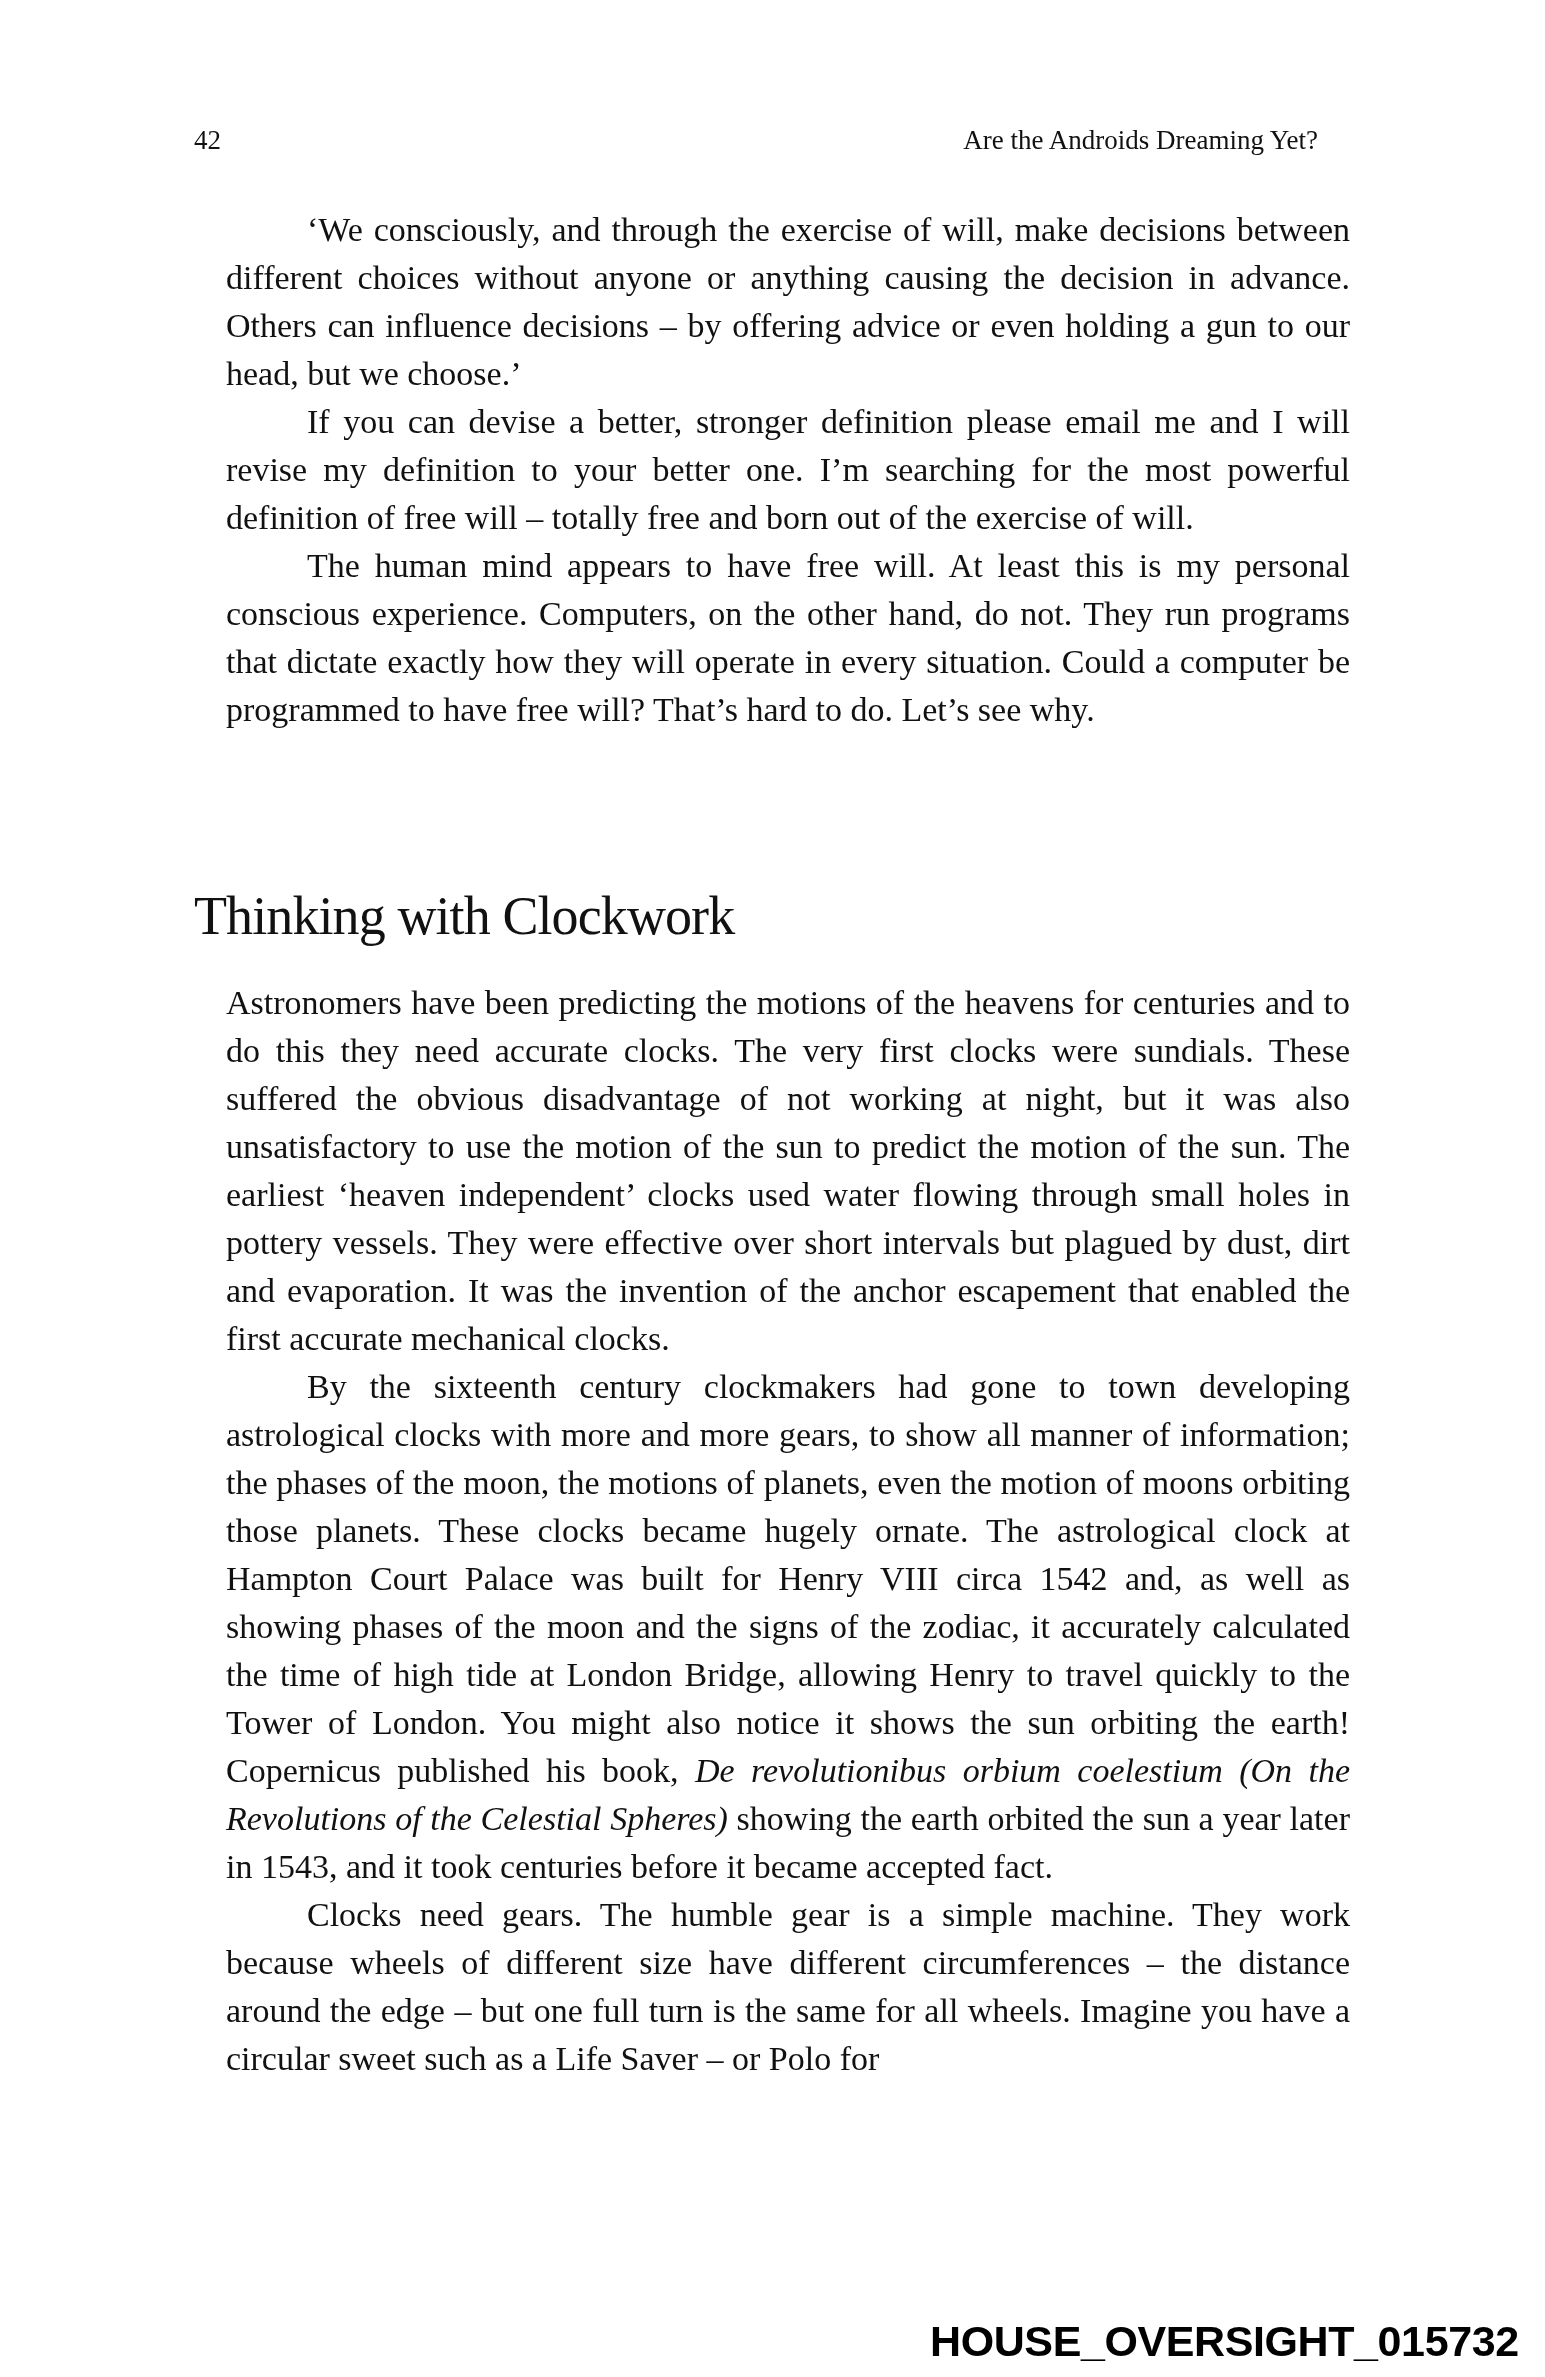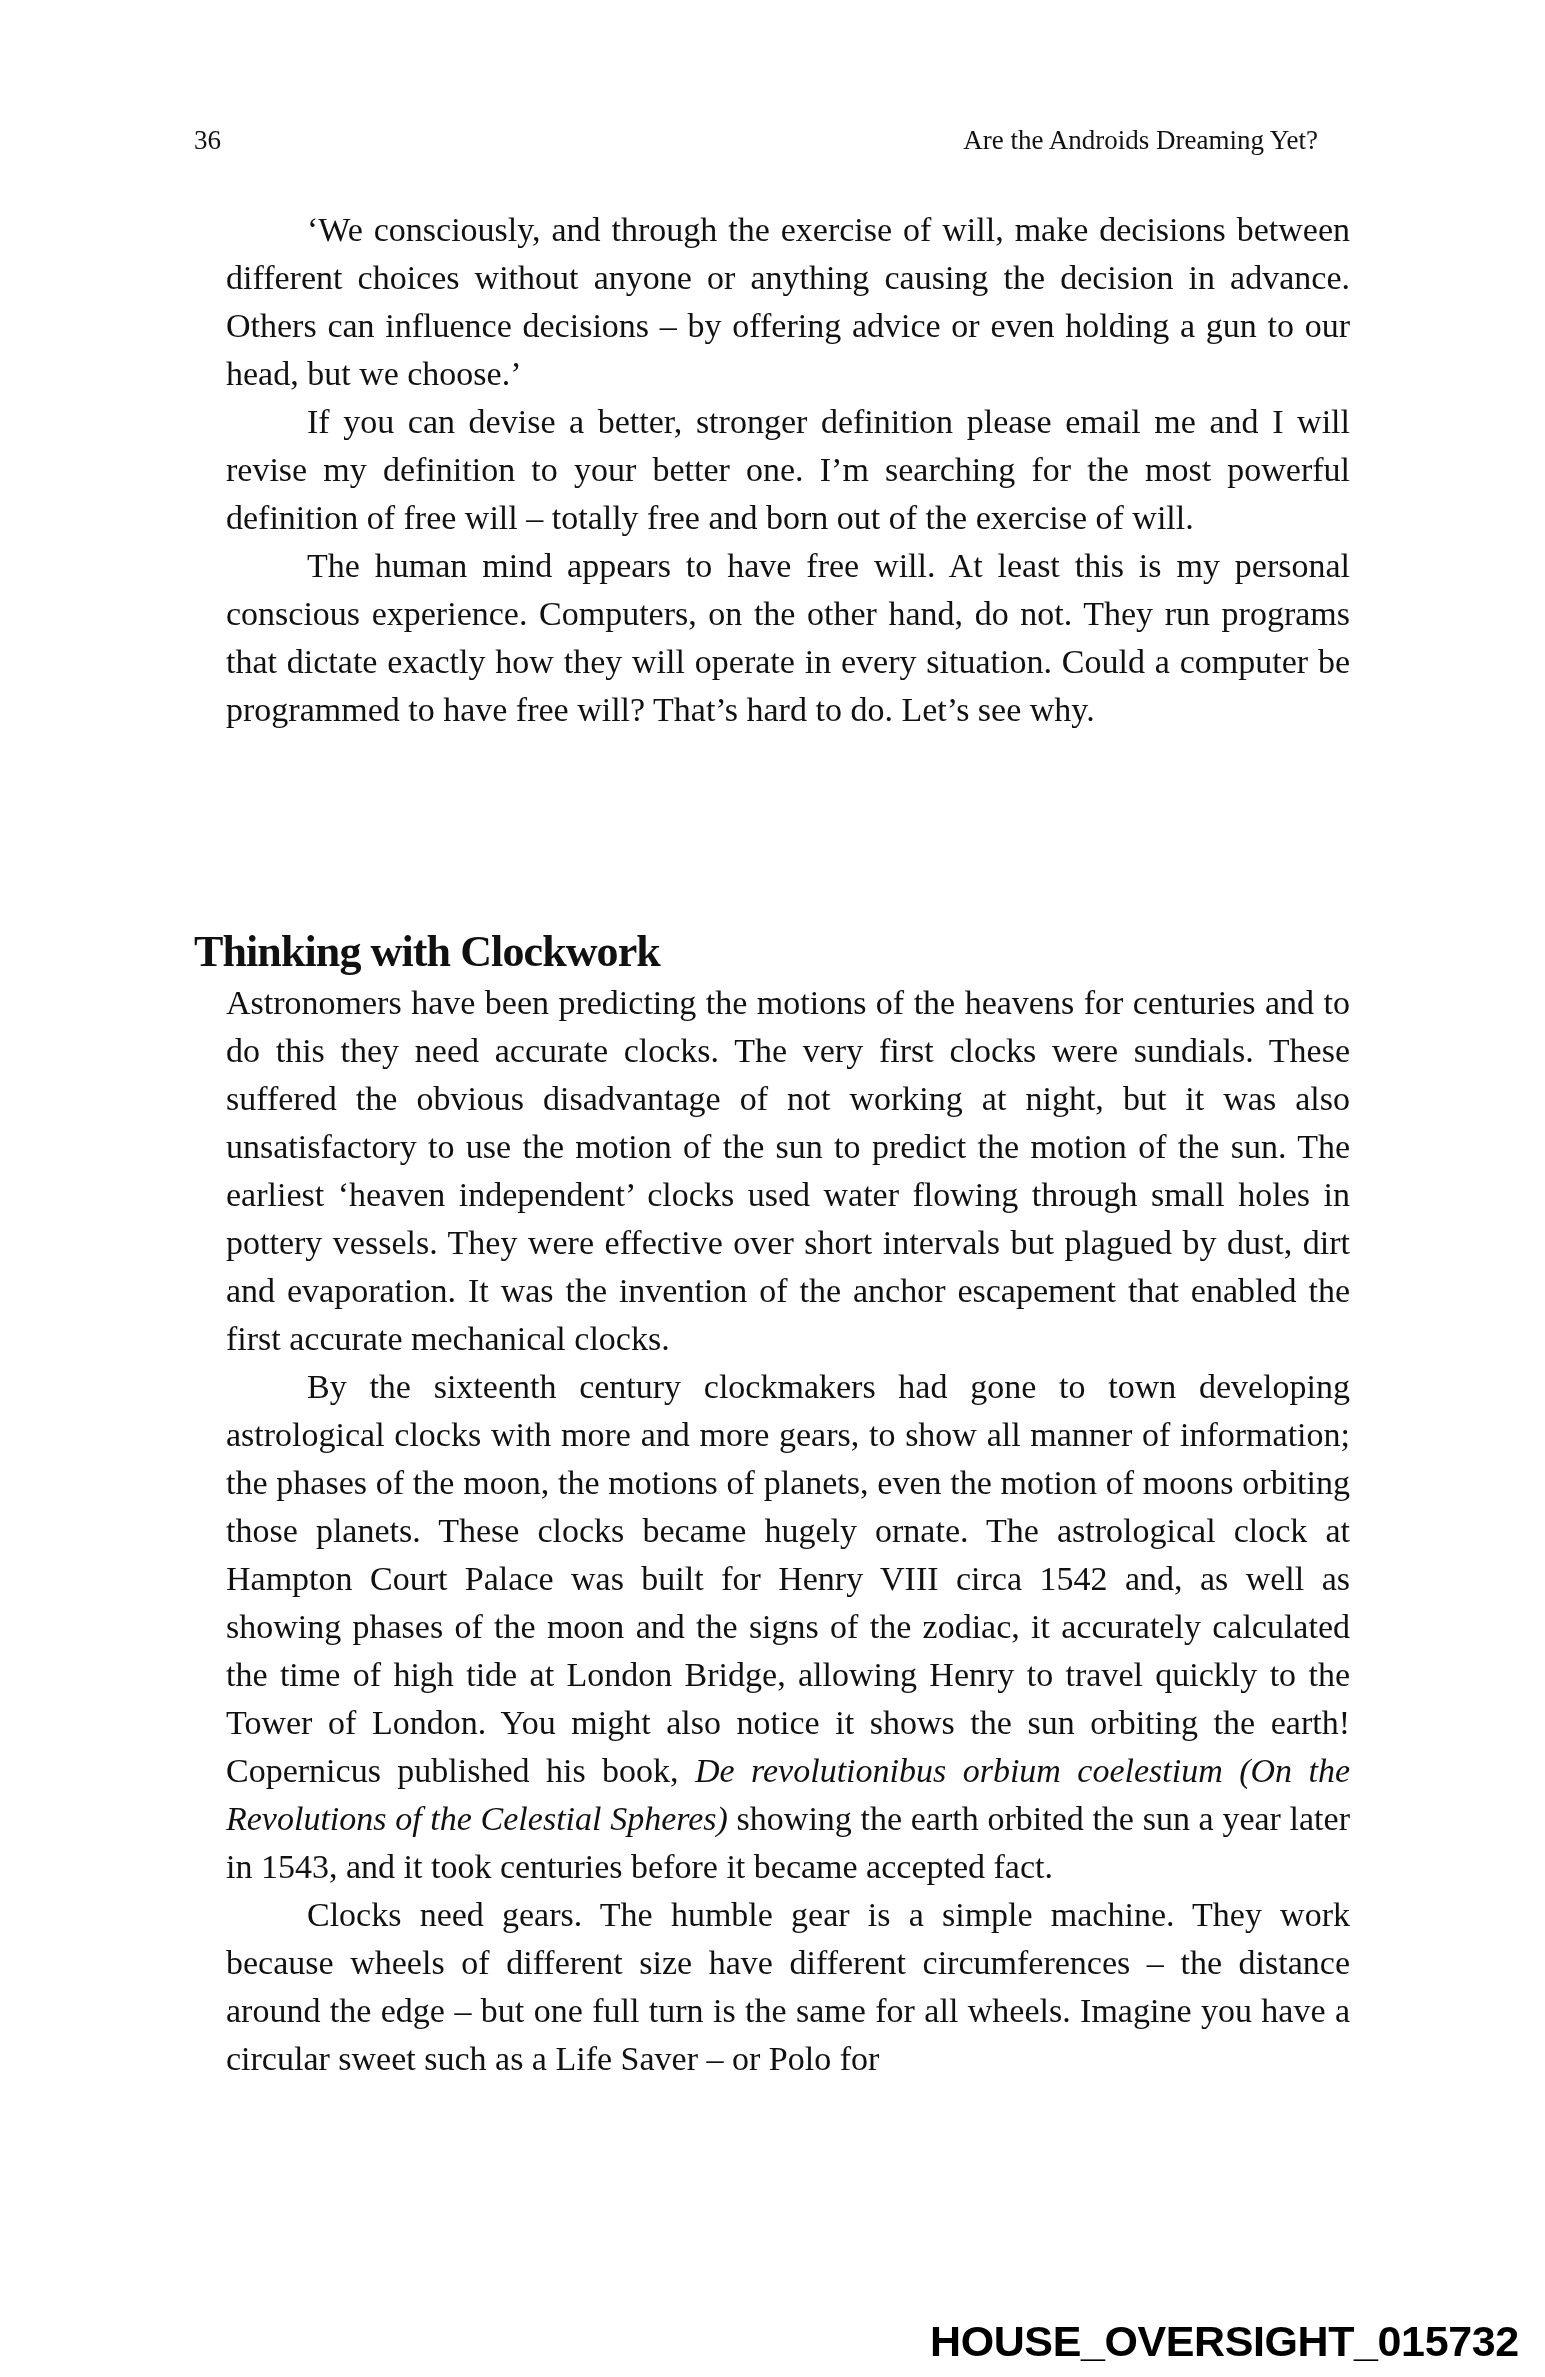--- a/index.html
+++ b/index.html
@@ -57,25 +57,25 @@
     .text-column p {
       margin: 0;
       text-indent: 81px;
       text-align: justify;
       text-align-last: left;
     }
     .text-column p.noindent { text-indent: 0; }
     .section-heading {
       position: absolute;
       left: 194px;
-      top: 926px;
+      top: 890px;
       margin: 0;
-      font-size: 44px;
+      font-size: 54px;
       line-height: 52px;
-      font-weight: bold;
+      font-weight: normal;
       letter-spacing: -0.9px;
       white-space: nowrap;
     }
     em { font-style: italic; }
     .bates {
       position: absolute;
       left: 930px;
       top: 2315px;
       width: 584px;
       font-family: "Liberation Sans", "DejaVu Sans", sans-serif;
@@ -86,21 +86,21 @@
       letter-spacing: -0.4px;
       font-weight: bold;
     }
   </style>
 </head>
 <body>
 
 <div class="page">
 
   <div class="running-head">
-    <span class="folio">36</span>
+    <span class="folio">42</span>
     <span class="running-title">Are the Androids Dreaming Yet?</span>
   </div>
 
   <div class="text-column block-a">
     <p>‘We consciously, and through the exercise of will, make decisions between different choices without anyone or anything causing the decision in advance. Others can influence decisions – by offering advice or even holding a gun to our head, but we choose.’</p>
     <p>If you can devise a better, stronger definition please email me and I will revise my definition to your better one. I’m searching for the most powerful definition of free will – totally free and born out of the exercise of will.</p>
     <p>The human mind appears to have free will. At least this is my personal conscious experience. Computers, on the other hand, do not. They run programs that dictate exactly how they will operate in every situation. Could a computer be programmed to have free will? That’s hard to do. Let’s see why.</p>
   </div>
 
   <h2 class="section-heading">Thinking with Clockwork</h2>

